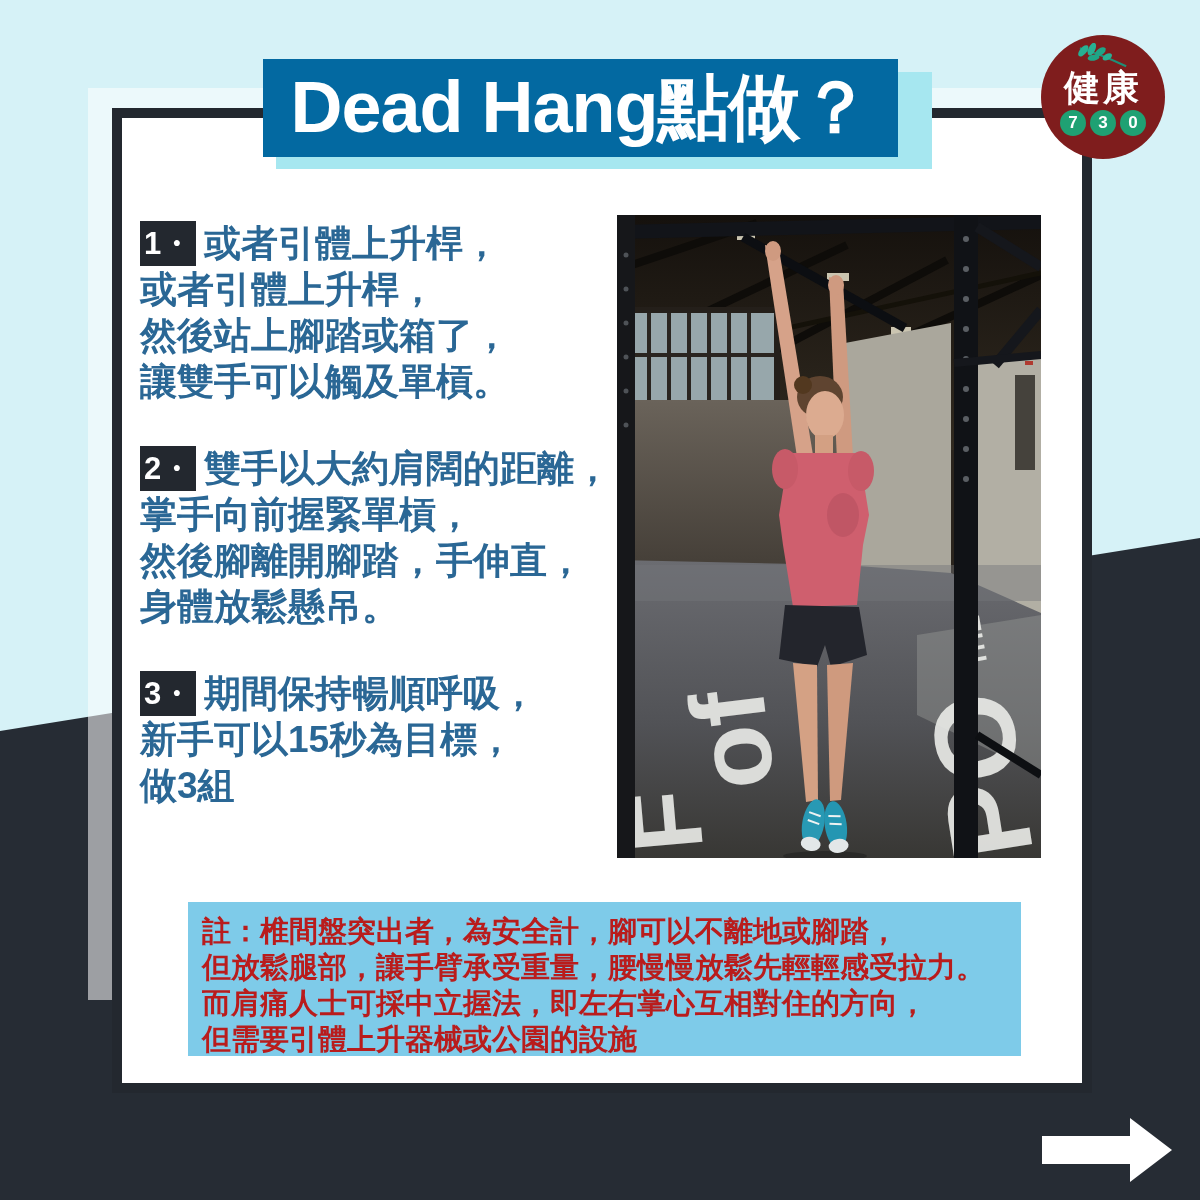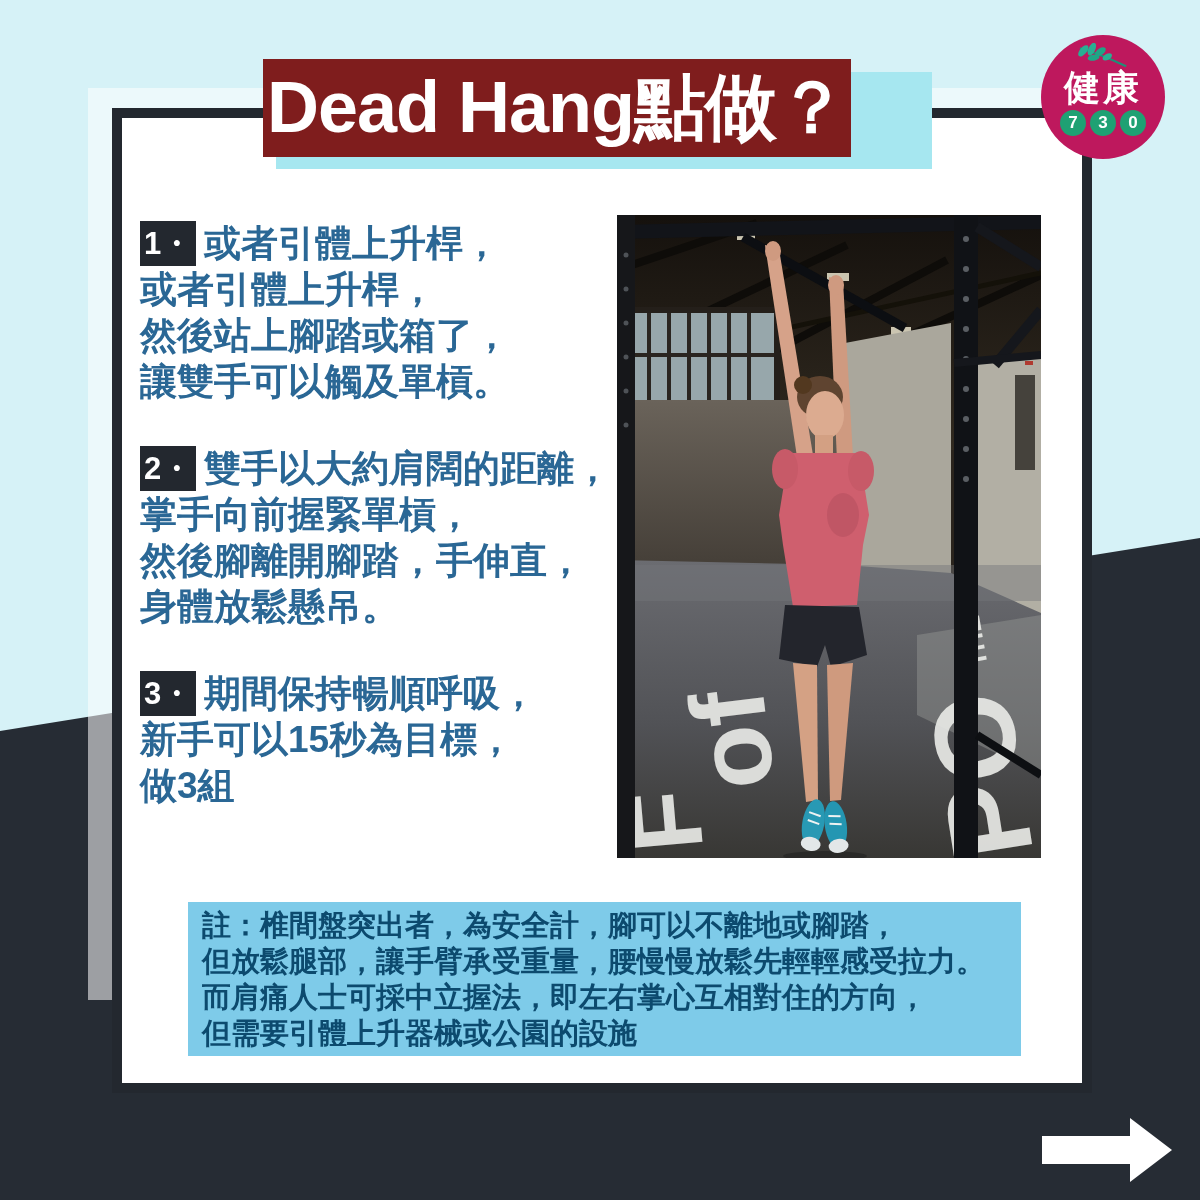--- a/index.html
+++ b/index.html
@@ -23,30 +23,30 @@
   
   #card{
     left:112px;top:108px;width:980px;height:985px;
     background:#ffffff;border:10px solid #23282f;box-sizing:border-box;
   }
   
   #banner-shadow{
     left:276px;top:72px;width:656px;height:97px;background:#a6e7f0;z-index:6;
   }
   #banner{
-    left:263px;top:59px;width:588px;height:98px;background:#7f1d1d;z-index:7;
+    left:263px;top:59px;width:635px;height:98px;background:#0369a1;z-index:7;
     display:flex;align-items:center;justify-content:center;
   }
   #banner .t{
     color:#ffffff;font-weight:bold;font-size:72px;letter-spacing:-1px;white-space:nowrap;
   }
   
   #logo{
     left:1041px;top:35px;width:124px;height:124px;border-radius:50%;
-    background:#be185d;z-index:8;display:flex;flex-direction:column;align-items:center;
+    background:#7f1d1d;z-index:8;display:flex;flex-direction:column;align-items:center;
   }
   #logo .leaf{margin-top:8px;height:26px;}
   #logo .brand{color:#fff;font-weight:bold;font-size:36px;letter-spacing:3px;line-height:38px;}
   #logo .digits{display:flex;gap:4px;margin-top:3px;}
   #logo .digit{
     width:26px;height:26px;border-radius:50%;background:#1fa173;color:#fff;
     font-size:17px;font-weight:bold;display:flex;align-items:center;justify-content:center;
   }
   
   .step{left:140px;width:478px;color:#2a6795;font-weight:bold;font-size:37px;line-height:46px;z-index:3;}
@@ -55,22 +55,22 @@
     flex:0 0 auto;min-width:52px;height:45px;background:#23282f;color:#ffffff;
     font-size:31px;font-weight:bold;display:flex;align-items:center;justify-content:center;
     margin-right:8px;padding:0 2px;
   }
   #step1{top:221px;} #step2{top:446px;} #step3{top:671px;}
   
   #photo{left:617px;top:215px;width:424px;height:643px;overflow:hidden;z-index:2;background:#2a241d;}
   
   #note{
     left:188px;top:902px;width:833px;height:154px;background:#7ecbe9;z-index:3;
-    color:#0c4a6e;font-weight:bold;font-size:29px;line-height:36px;
-    padding:5px 0 0 14px;box-sizing:border-box;
+    color:#b91c1c;font-weight:bold;font-size:29px;line-height:36px;
+    padding:11px 0 0 14px;box-sizing:border-box;
   }
   
   #arrow{left:1042px;top:1118px;width:130px;height:64px;z-index:9;cursor:pointer;}
 </style>
 </head>
 <body>
 
 <div class="abs" id="dark-shape"></div>
 <div class="abs" id="card-shadow"></div>
 <div class="abs" id="card"></div>

